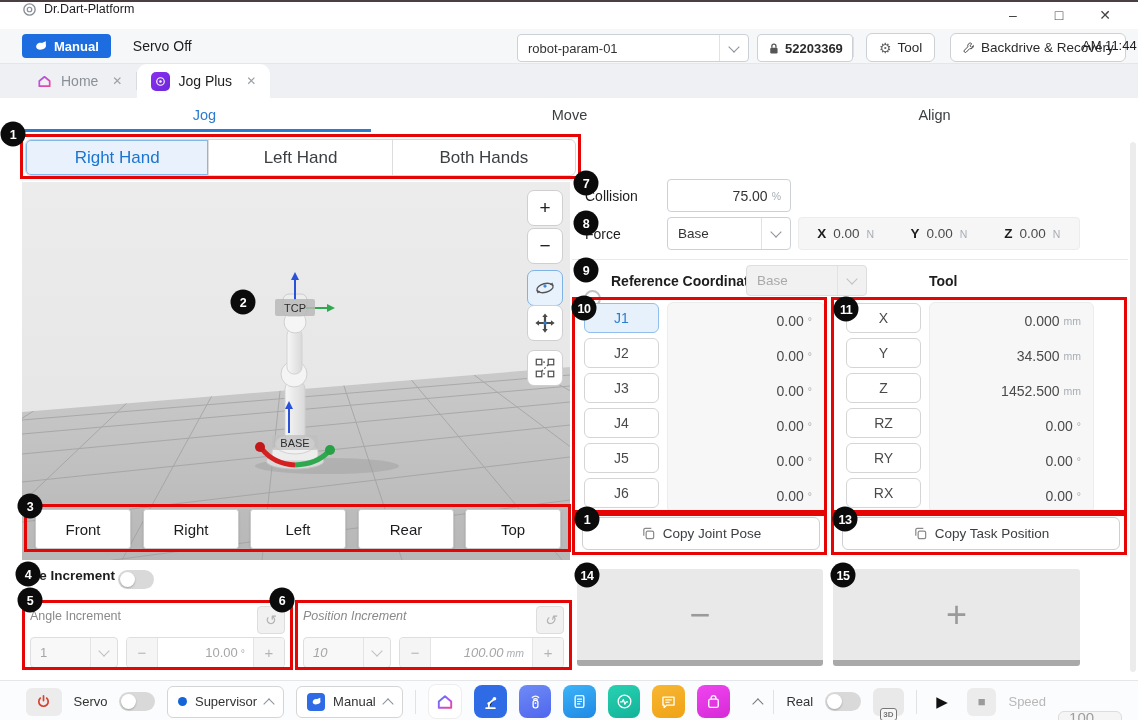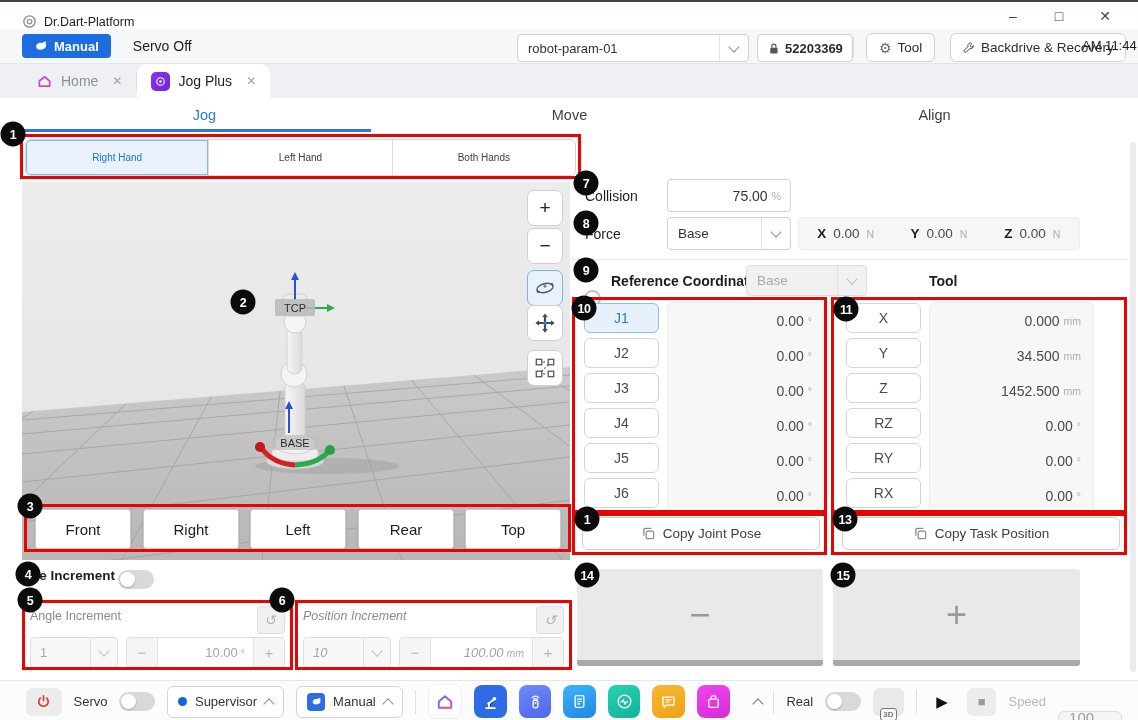--- a/index.html
+++ b/index.html
@@ -1,21 +1,21 @@
 <!DOCTYPE html>
 <html><head>
 <meta charset="utf-8">
 <style>
   html,body{margin:0;padding:0;background:#ddd;}
   .app{position:relative;width:1138px;height:720px;background:#fff;overflow:hidden;
        font-family:"Liberation Sans",sans-serif;color:#222;border-top:2px solid #4a4041;box-sizing:border-box;}
   .abs{position:absolute;box-sizing:border-box;}
 
   
-  .titlebar{left:0;top:0;width:1138px;height:27px;background:#fff;display:flex;align-items:flex-end;padding:0 10px;}
+  .titlebar{left:0;top:0;width:1138px;height:27px;background:#fff;display:flex;align-items:flex-start;padding:0 10px;}
   .titlebar .ticon{width:15px;height:15px;margin:0 7px 0 12px;}
   .titlebar .ttext{font-size:12.5px;color:#1d1d1f;}
   .winbtn{width:46px;height:26px;display:flex;align-items:center;justify-content:center;font-size:14px;color:#444;}
   .spacer{flex:1;}
 
   
   .toolbar{left:0;top:27px;width:1138px;height:35px;background:#f6f7f9;border-bottom:1px solid #e4e7ea;
            display:flex;align-items:center;padding:0 14px;}
   .manual-btn{margin-left:8px;height:24px;background:#1d6ce0;border-radius:4px;color:#fff;font-size:13px;font-weight:bold;
               display:flex;align-items:center;gap:6px;padding:0 12px;}
@@ -44,21 +44,21 @@
   .tab-divider{width:1px;height:18px;background:#d8dbdf;margin-bottom:8px;}
   .jp-icon{width:19px;height:19px;border-radius:5px;background:linear-gradient(135deg,#8a2ff0,#6d28d9);display:flex;align-items:center;justify-content:center;}
 
   
   .navtab{top:96px;height:34px;display:flex;align-items:center;justify-content:center;font-size:14.5px;color:#3c4043;}
   .navtab.jog{color:#2b7cd0;}
   .nav-underline{left:22px;top:127px;width:349px;height:3px;background:#2b7cd0;}
 
   
   .hand-seg{left:25px;top:137px;width:551px;height:37px;border:1px solid #d6d6d6;border-radius:6px;display:flex;background:#fff;}
-  .hand-cell{flex:1;display:flex;align-items:center;justify-content:center;font-size:10px;color:#3c4043;border-left:1px solid #ddd;}
+  .hand-cell{flex:1;display:flex;align-items:center;justify-content:center;font-size:17px;color:#3c4043;border-left:1px solid #ddd;}
   .hand-cell:first-child{border-left:none;}
   .hand-cell.sel{background:#e9f2fc;color:#1a75d2;box-shadow:inset 0 0 0 1px #85b8ea;border-radius:5px 0 0 5px;}
 
   
   .viewport{left:22px;top:180px;width:548px;height:378px;overflow:hidden;}
   .vpbtn{position:absolute;left:505px;width:34px;height:34px;background:#fff;border:1px solid #cfcfcf;border-radius:7px;
          display:flex;align-items:center;justify-content:center;font-size:19px;color:#222;}
   .vpbtn.sel{background:#e7f2fd;border-color:#7fb3e8;}
   .viewbtn{top:507px;width:96px;height:40px;background:#fff;border:1px solid #c9c9c9;border-radius:3px;
            display:flex;align-items:center;justify-content:center;font-size:15px;color:#1d1d1f;box-shadow:0 1px 2px rgba(0,0,0,.15);}

